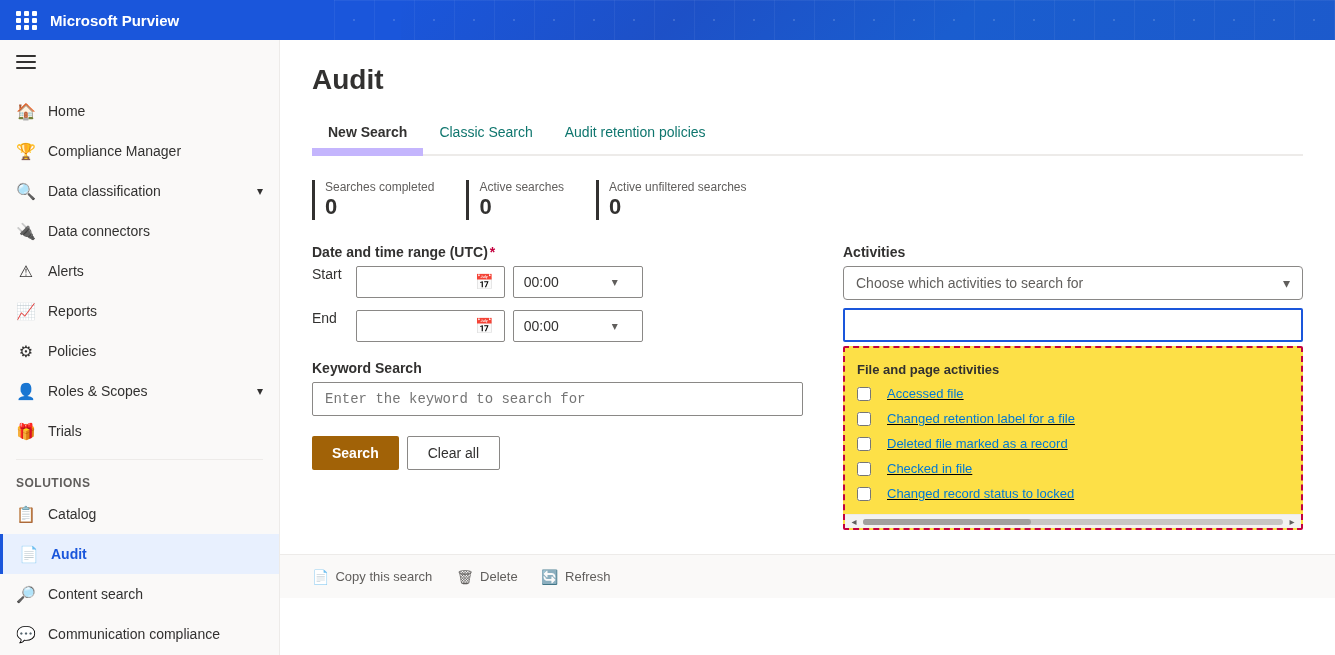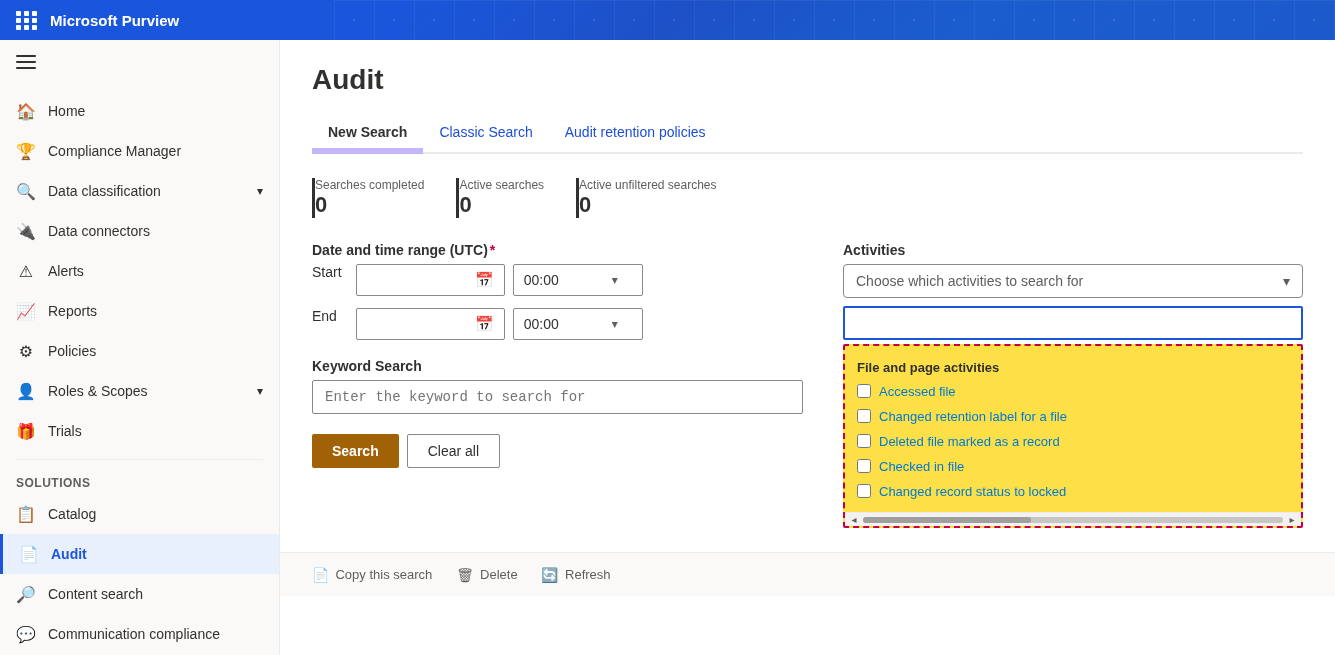--- a/index.html
+++ b/index.html
@@ -143,41 +143,42 @@
     
     .tabs {
       display: flex;
       gap: 0;
       border-bottom: 2px solid #edebe9;
       margin-bottom: 24px;
     }
     .tab {
       padding: 8px 16px;
       cursor: pointer;
-      color: #1d4ed8;
+      color: #0f766e;
       font-size: 14px;
       border-bottom: 2px solid transparent;
       margin-bottom: -2px;
     }
     .tab.active {
       color: #323130;
       font-weight: 600;
-      border-bottom: 6px solid #c4b5fd;
+      border-bottom: 8px solid #c4b5fd;
     }
 
     
     .stats-row {
       display: flex;
       gap: 32px;
       margin-bottom: 24px;
     }
     .stat-item {
       display: flex;
       flex-direction: column;
       border-left: 3px solid #323130;
+      padding-left: 10px;
     }
     .stat-label {
       font-size: 12px;
       color: #605e5c;
     }
     .stat-value {
       font-size: 22px;
       font-weight: 600;
       color: #323130;
     }
@@ -345,24 +346,25 @@
       padding: 8px 0;
     }
     .activity-category {
       padding: 6px 12px 4px;
       font-size: 13px;
       font-weight: 600;
       color: #323130;
     }
     .activity-item {
       display: flex;
-      align-items: flex-start;
+      align-items: center;
       padding: 5px 12px;
-      gap: 8px;
-      cursor: pointer;
+      gap: 16px;
+      cursor: pointer;
+      text-decoration: underline;
     }
     .activity-item input[type="checkbox"] {
       width: 14px;
       height: 14px;
       cursor: pointer;
     }
     .activity-item label {
       font-size: 13px;
       color: #0078d4;
       cursor: pointer;

